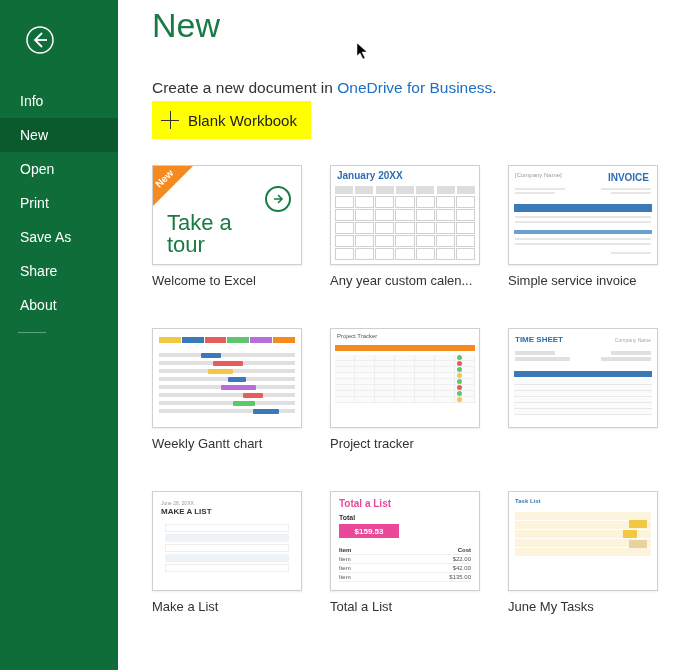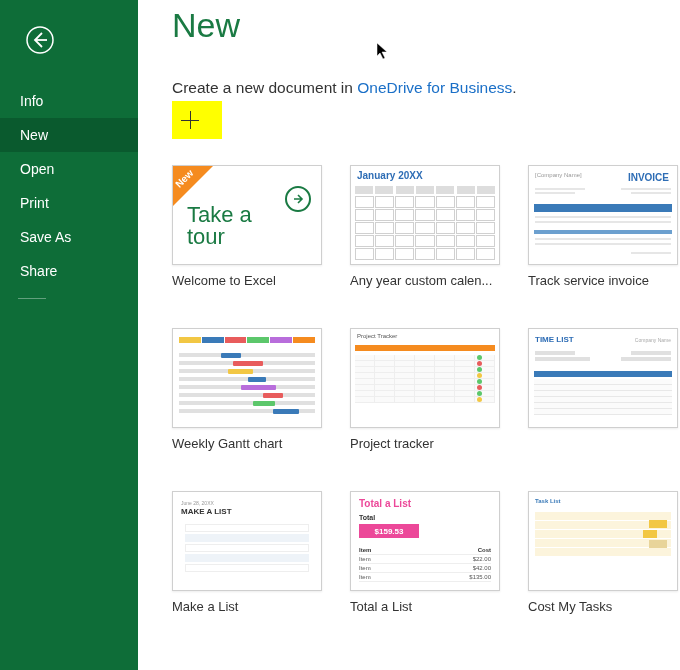--- a/index.html
+++ b/index.html
@@ -1,18 +1,18 @@
 <!DOCTYPE html>
 <html><head>
 <meta charset="utf-8">
 <style>
 * { margin: 0; padding: 0; box-sizing: border-box; }
 body { font-family: "Segoe UI", -apple-system, Helvetica, Arial, sans-serif; font-size: 13px; color: #333; width: 680px; height: 670px; overflow: hidden; background: #fff; }
 .layout { display: flex; width: 100%; height: 100%; }
-.sidebar { width: 138px; background: #0e6d38; color: #fff; display: flex; flex-direction: column; position: relative; }
+.sidebar { width: 118px; background: #0e6d38; color: #fff; display: flex; flex-direction: column; position: relative; }
 .back { width: 44px; height: 44px; margin: 18px 0 22px 18px; display: flex; align-items: center; justify-content: center; cursor: pointer; }
 .nav { display: flex; flex-direction: column; }
 .nav-item { padding: 9px 0 9px 20px; font-size: 14px; cursor: pointer; color: #fff; }
 .nav-item.active { background: #0a5a2e; }
 .nav-sep { height: 1px; background: rgba(255,255,255,0.35); margin: 10px 18px 0 18px; width: 28px; }
 .main { flex: 1; padding: 6px 24px 20px 34px; overflow: auto; position: relative; }
 .title { font-size: 34px; font-weight: 300; color: #1a7a43; margin-bottom: 34px; }
 .create-line { font-size: 15.5px; color: #333; margin-bottom: 4px; }
 .create-line a { color: #1a6fc7; text-decoration: none; }
 .blank-row { margin-bottom: 26px; }
@@ -23,21 +23,21 @@
 .plus::after { width: 1px; height: 18px; }
 .blank-btn span.lbl { font-size: 15px; color: #222; }
 .grid { display: grid; grid-template-columns: repeat(3, 150px); column-gap: 28px; row-gap: 40px; }
 .tpl { width: 150px; cursor: pointer; }
 .thumb { width: 150px; height: 100px; border: 1px solid #cfcfcf; background: #fff; position: relative; overflow: hidden; margin-bottom: 8px; box-shadow: 0 1px 2px rgba(0,0,0,0.08); }
 .tpl-label { font-size: 13px; color: #333; white-space: nowrap; overflow: hidden; text-overflow: ellipsis; }
 
 
 .tour-badge { position: absolute; top: 0; left: 0; width: 0; height: 0; border-top: 40px solid #f58b1f; border-right: 40px solid transparent; }
 .tour-badge span { position: absolute; top: -33px; left: 1px; transform: rotate(-45deg); color: #fff; font-size: 10px; font-weight: bold; }
-.tour-txt { position: absolute; left: 14px; top: 38px; color: #1a7a43; font-size: 22px; line-height: 22px; font-weight: 400; }
+.tour-txt { position: absolute; left: 14px; top: 46px; color: #1a7a43; font-size: 22px; line-height: 22px; font-weight: 400; }
 .tour-arrow { position: absolute; right: 10px; top: 20px; width: 26px; height: 26px; border: 2px solid #1a7a43; border-radius: 50%; display: flex; align-items: center; justify-content: center; }
 .tour-arrow svg { display: block; }
 
 
 .cal-head { position: absolute; top: 4px; left: 6px; color: #2e6db5; font-size: 10px; font-weight: 600; }
 .cal-days { position: absolute; top: 20px; left: 4px; right: 4px; display: flex; justify-content: space-between; }
 .cal-days div { width: 18px; height: 8px; background: #ddd; font-size: 5px; color: #555; text-align: center; }
 .cal-grid { position: absolute; left: 4px; right: 4px; top: 30px; bottom: 4px; display: grid; grid-template-columns: repeat(7,1fr); grid-template-rows: repeat(5,1fr); gap: 1px; }
 .cal-grid div { border: 1px solid #d0d0d0; }
 
@@ -106,38 +106,40 @@
         <line x1="10" y1="15" x2="22" y2="15" stroke="#fff" stroke-width="1.8"></line>
       </svg>
     </div>
     <div class="nav">
       <div class="nav-item">Info</div>
       <div class="nav-item active">New</div>
       <div class="nav-item">Open</div>
       <div class="nav-item">Print</div>
       <div class="nav-item">Save As</div>
       <div class="nav-item">Share</div>
+      <div class="nav-item">About</div>
       <div class="nav-sep"></div>
     </div>
   </div>
 
   <div class="main">
     <div class="title">New</div>
 
     <svg class="cursor" viewBox="0 0 14 18">
       <path d="M1 1 L1 14 L4 11 L7 17 L9 16 L6 10 L11 10 Z" fill="#000" stroke="#fff" stroke-width="0.5"></path>
     </svg>
 
     <div class="create-line">
       <span>Create a new document in </span><a href="#">OneDrive for Business</a><span>.</span>
     </div>
 
     <div class="blank-row">
       <div class="blank-btn">
         <span class="plus"></span>
+        <span class="lbl">Blank Workbook</span>
       </div>
     </div>
 
     <div class="grid">
 
       <div class="tpl">
         <div class="thumb">
           <div class="tour-badge">
               <span>New</span>
             </div>
@@ -215,21 +217,21 @@
           <div class="inv-lines" style="top:22px;right:6px;width:50px"></div>
           <div class="inv-lines" style="top:26px;right:6px;width:40px"></div>
           <div class="inv-bar" style="top:38px;left:5px;right:5px"></div>
           <div class="inv-lines" style="top:50px;left:6px;right:6px"></div>
           <div class="inv-lines" style="top:55px;left:6px;right:6px"></div>
           <div class="inv-bar" style="top:64px;left:5px;right:5px;height:4px;background:#6ca0cf"></div>
           <div class="inv-lines" style="top:72px;left:6px;right:6px"></div>
           <div class="inv-lines" style="top:77px;left:6px;right:6px"></div>
           <div class="inv-lines" style="top:86px;right:6px;width:40px"></div>
         </div>
-        <div class="tpl-label">Track service invoice</div>
+        <div class="tpl-label">Simple service invoice</div>
       </div>
 
       <div class="tpl">
         <div class="thumb">
           <div class="gantt-hdr">
               <div style="background:#f2c744"></div>
               <div style="background:#3a7ab8"></div>
               <div style="background:#e85c5c"></div>
               <div style="background:#5cc76b"></div>
               <div style="background:#b86ddb"></div>
@@ -332,21 +334,21 @@
                 <div></div>
                 <div><span class="pt-dot" style="background:#f2c744"></span></div>
               </div>
           </div>
         </div>
         <div class="tpl-label">Project tracker</div>
       </div>
 
       <div class="tpl">
         <div class="thumb">
-          <div class="ts-title">TIME LIST</div>
+          <div class="ts-title">TIME SHEET</div>
           <div class="ts-comp">Company Name</div>
           <div class="ts-block" style="top:22px;left:6px;width:40px;height:4px"></div>
           <div class="ts-block" style="top:28px;left:6px;width:55px;height:4px"></div>
           <div class="ts-block" style="top:22px;right:6px;width:40px;height:4px"></div>
           <div class="ts-block" style="top:28px;right:6px;width:50px;height:4px"></div>
           <div class="ts-head" style="top:42px"></div>
           <div class="ts-rows" style="top:50px">
               <div></div>
               <div></div>
               <div></div>
@@ -406,18 +408,18 @@
               <div></div>
               <div></div>
               <div></div>
               <div></div>
               <div></div>
             </div>
           <div class="tk-bar" style="top:28px"></div>
           <div class="tk-bar2" style="top:38px"></div>
           <div class="tk-bar" style="top:48px;background:#e8d49a"></div>
         </div>
-        <div class="tpl-label">Cost My Tasks</div>
+        <div class="tpl-label">June My Tasks</div>
       </div>
 
     </div>
   </div>
 </div>
 
 </body></html>

